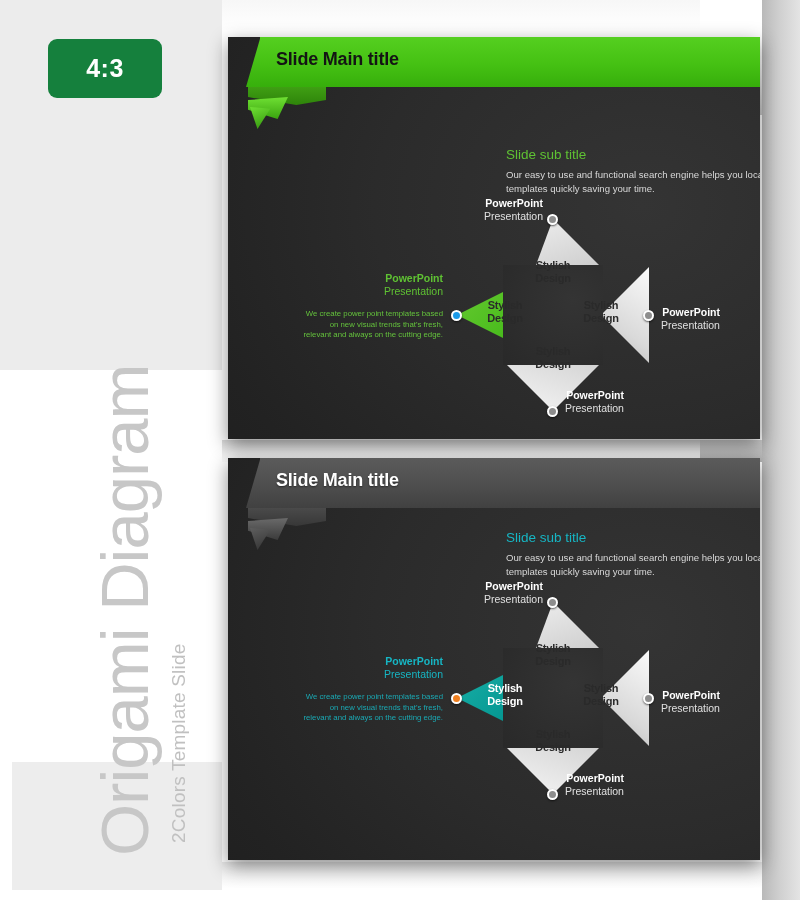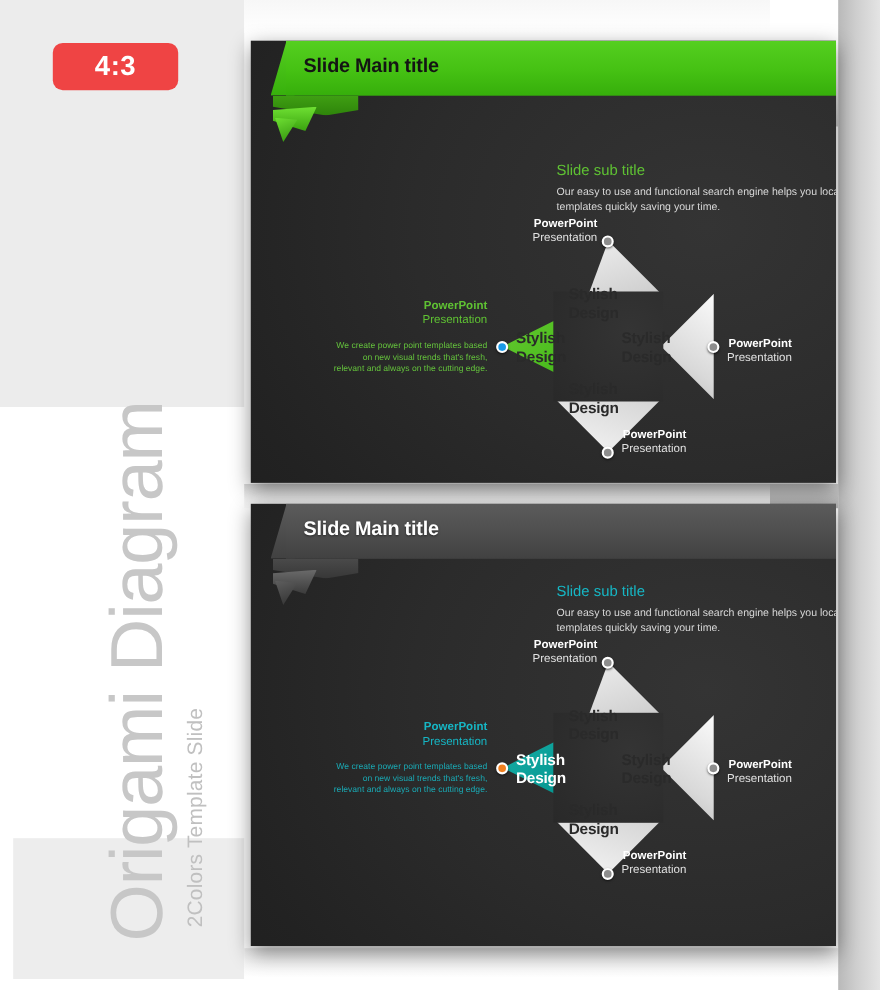--- a/index.html
+++ b/index.html
@@ -38,22 +38,22 @@
     transform:rotate(-90deg);
     white-space:nowrap;
     color:#c7c7c7;
     user-select:none;
   }
   #v-main{left:86px;top:856px;font-size:67px;font-weight:400;letter-spacing:-1px;}
   #v-sub{left:168px;top:843px;font-size:19px;color:#c0c0c0;letter-spacing:.2px;}
 
   
   #ratio-badge{
-    position:absolute;left:48px;top:39px;width:114px;height:43px;
-    background:#ef4444;border-radius:9px;
+    position:absolute;left:48px;top:39px;width:114px;height:59px;
+    background:#15803d;border-radius:9px;
     display:flex;align-items:center;justify-content:center;
     color:#ffffff;font-size:25px;font-weight:700;letter-spacing:.5px;
   }
 
   
   .slide{
     position:absolute;left:228px;width:532px;height:402px;
     background:
       radial-gradient(120% 130% at 78% 42%, #343434 0%, #2b2b2b 42%, #222222 72%, #1c1c1c 100%);
     box-shadow:0 6px 18px rgba(0,0,0,.45);
@@ -114,21 +114,21 @@
   .seg-top{left:48px;top:0;width:96px;height:96px;
     clip-path:polygon(50% 0,100% 50%,77% 73%,23% 73%);}
   .seg-right{left:96px;top:48px;width:96px;height:96px;
     clip-path:polygon(100% 0,100% 0,50% 50%,100% 100%);}
   .seg-bottom{left:48px;top:96px;width:96px;height:96px;
     clip-path:polygon(23% 27%,77% 27%,100% 50%,50% 100%,0 50%);}
   .seg-left{left:0;top:48px;width:96px;height:96px;
     clip-path:polygon(100% 0,100% 100%,0 50%);}
 
   .seg-label{
-    position:absolute;font-size:14px;font-weight:700;
+    position:absolute;text-align:center;font-size:11px;font-weight:700;
     line-height:1.2;letter-spacing:-.2px;
   }
   .seg-label.dark{color:#2a2a2a;}
   .seg-label.white{color:#ffffff;}
 
   .center-hole{position:absolute;left:46px;top:46px;width:100px;height:100px;
     background:radial-gradient(120% 120% at 70% 35%,#343434,#262626);}
 
   .node{
     position:absolute;width:11px;height:11px;border-radius:50%;

